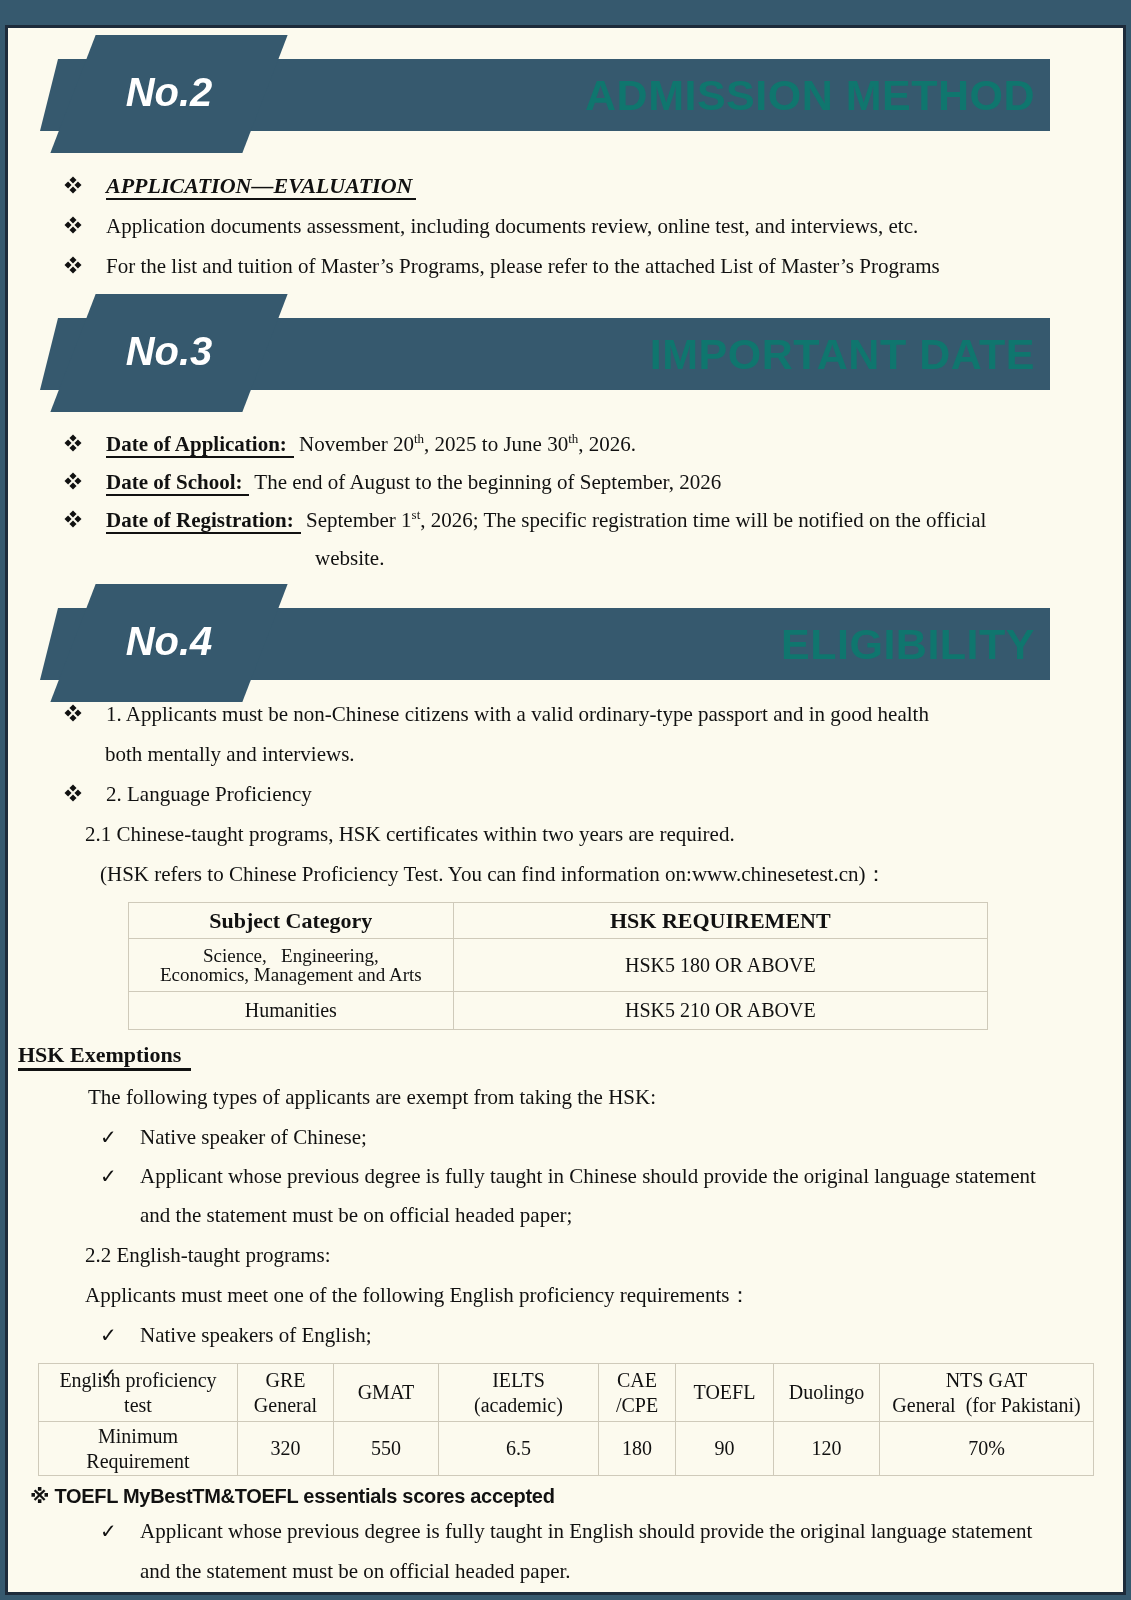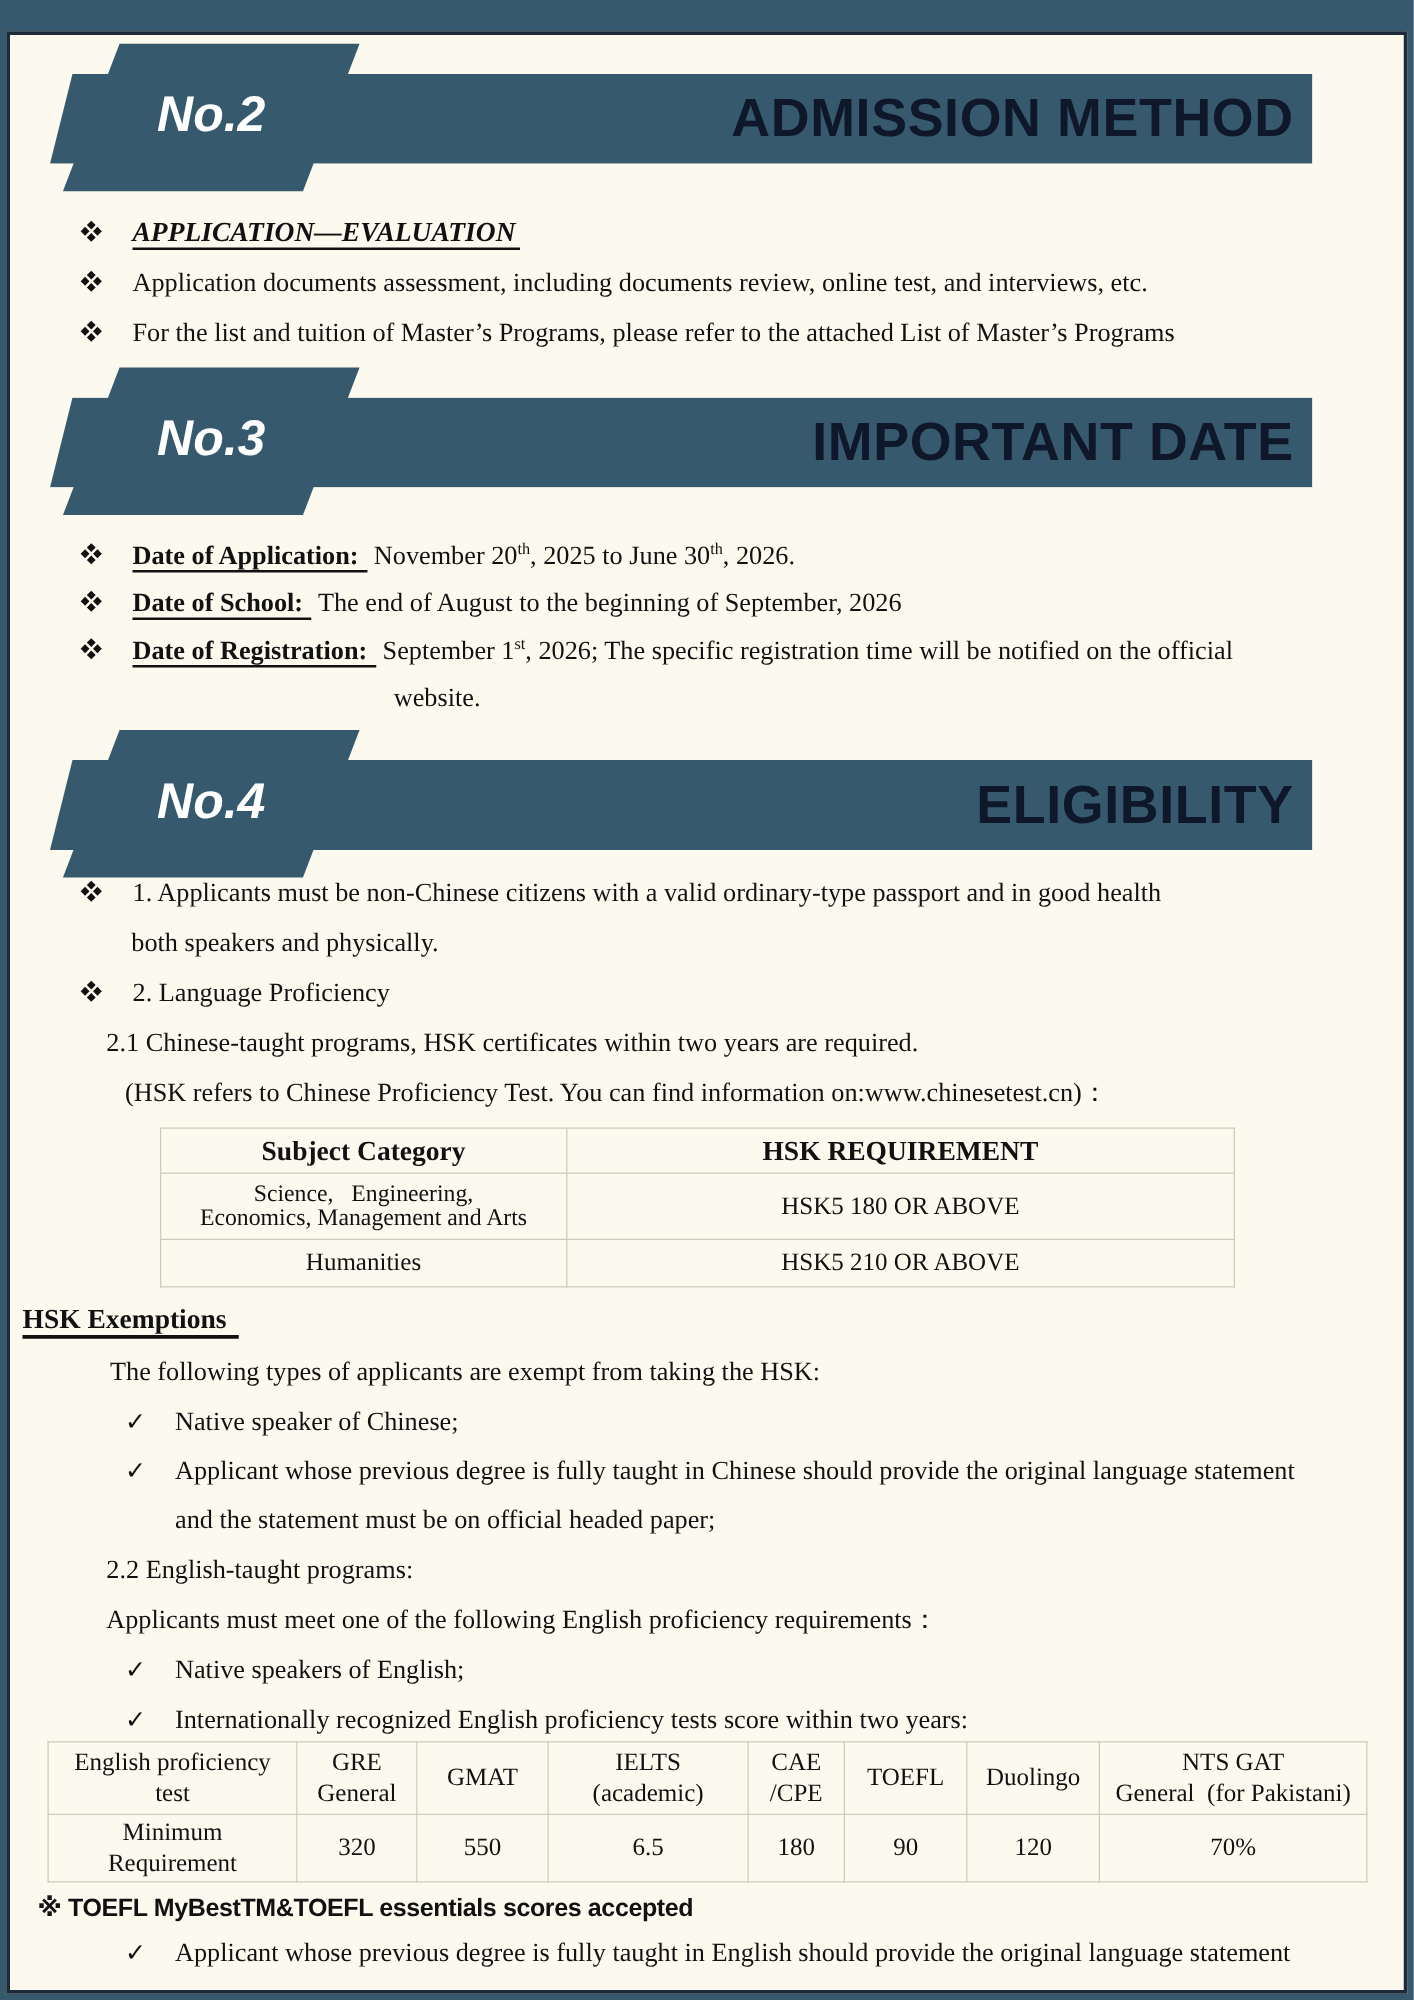--- a/index.html
+++ b/index.html
@@ -37,21 +37,21 @@
     background:var(--slate);transform:skewX(-21deg);
   }
   .banner-number{
     position:absolute;left:45px;top:0;width:192px;height:114px;
     display:flex;align-items:center;justify-content:center;
     color:#fff;font-family:"Liberation Sans",sans-serif;
     font-style:italic;font-weight:bold;font-size:40px;
   }
   .banner-title{
     position:absolute;right:68px;top:24px;height:72px;line-height:72px;
-    color:#0f172a;font-family:"Liberation Sans",sans-serif;
+    color:#0f766e;font-family:"Liberation Sans",sans-serif;
     font-weight:bold;font-size:43px;letter-spacing:0.5px;
   }
   
   .row{position:relative;font-size:21px;line-height:24px;}
   .b-row{padding-left:78px;margin-bottom:16px;}
   .b-row .diam{position:absolute;left:37px;top:3px;}
   .c-row{padding-left:112px;margin-bottom:15px;}
   .c-row .chk{
     position:absolute;left:72px;top:0;
     font-family:"DejaVu Sans",sans-serif;font-size:20px;
@@ -151,21 +151,21 @@
     <div class="banner-bar"></div>
     <div class="banner-name"></div>
     <div class="banner-number">No.4</div>
     <div class="banner-title">ELIGIBILITY</div>
   </div>
 
   <div class="row b-row" style="margin-top:0;">
     <span class="diam"></span>
     <span>1. Applicants must be non-Chinese citizens with a valid ordinary-type passport and in good health</span>
   </div>
-  <div class="row indent77">both speakers and physically.</div>
+  <div class="row indent77">both mentally and interviews.</div>
   <div class="row b-row">
     <span class="diam"></span>
     <span>2. Language Proficiency</span>
   </div>
   <div class="row indent57">2.1 Chinese-taught programs, HSK certificates within two years are required.</div>
   <div class="row indent72">(HSK refers to Chinese Proficiency Test.  You can find information on:www.chinesetest.cn)：</div>
 
   <table class="t-hsk">
     <colgroup>
         <col style="width:325px">
@@ -205,21 +205,20 @@
 
   <div class="row indent57">2.2 English-taught programs:</div>
   <div class="row indent57">Applicants must meet one of the following English proficiency requirements：</div>
 
   <div class="row c-row" style="margin-bottom:16px;">
     <span class="chk">✓</span>
     <span>Native speakers of English;</span>
   </div>
   <div class="row c-row" style="margin-bottom:0;">
     <span class="chk">✓</span>
-    <span>Internationally recognized English proficiency tests score within two years:</span>
   </div>
 
   <table class="t-eng">
     <colgroup>
       <col style="width:199px">
         <col style="width:96px">
         <col style="width:105px">
         <col style="width:160px">
       <col style="width:77px">
         <col style="width:98px">

